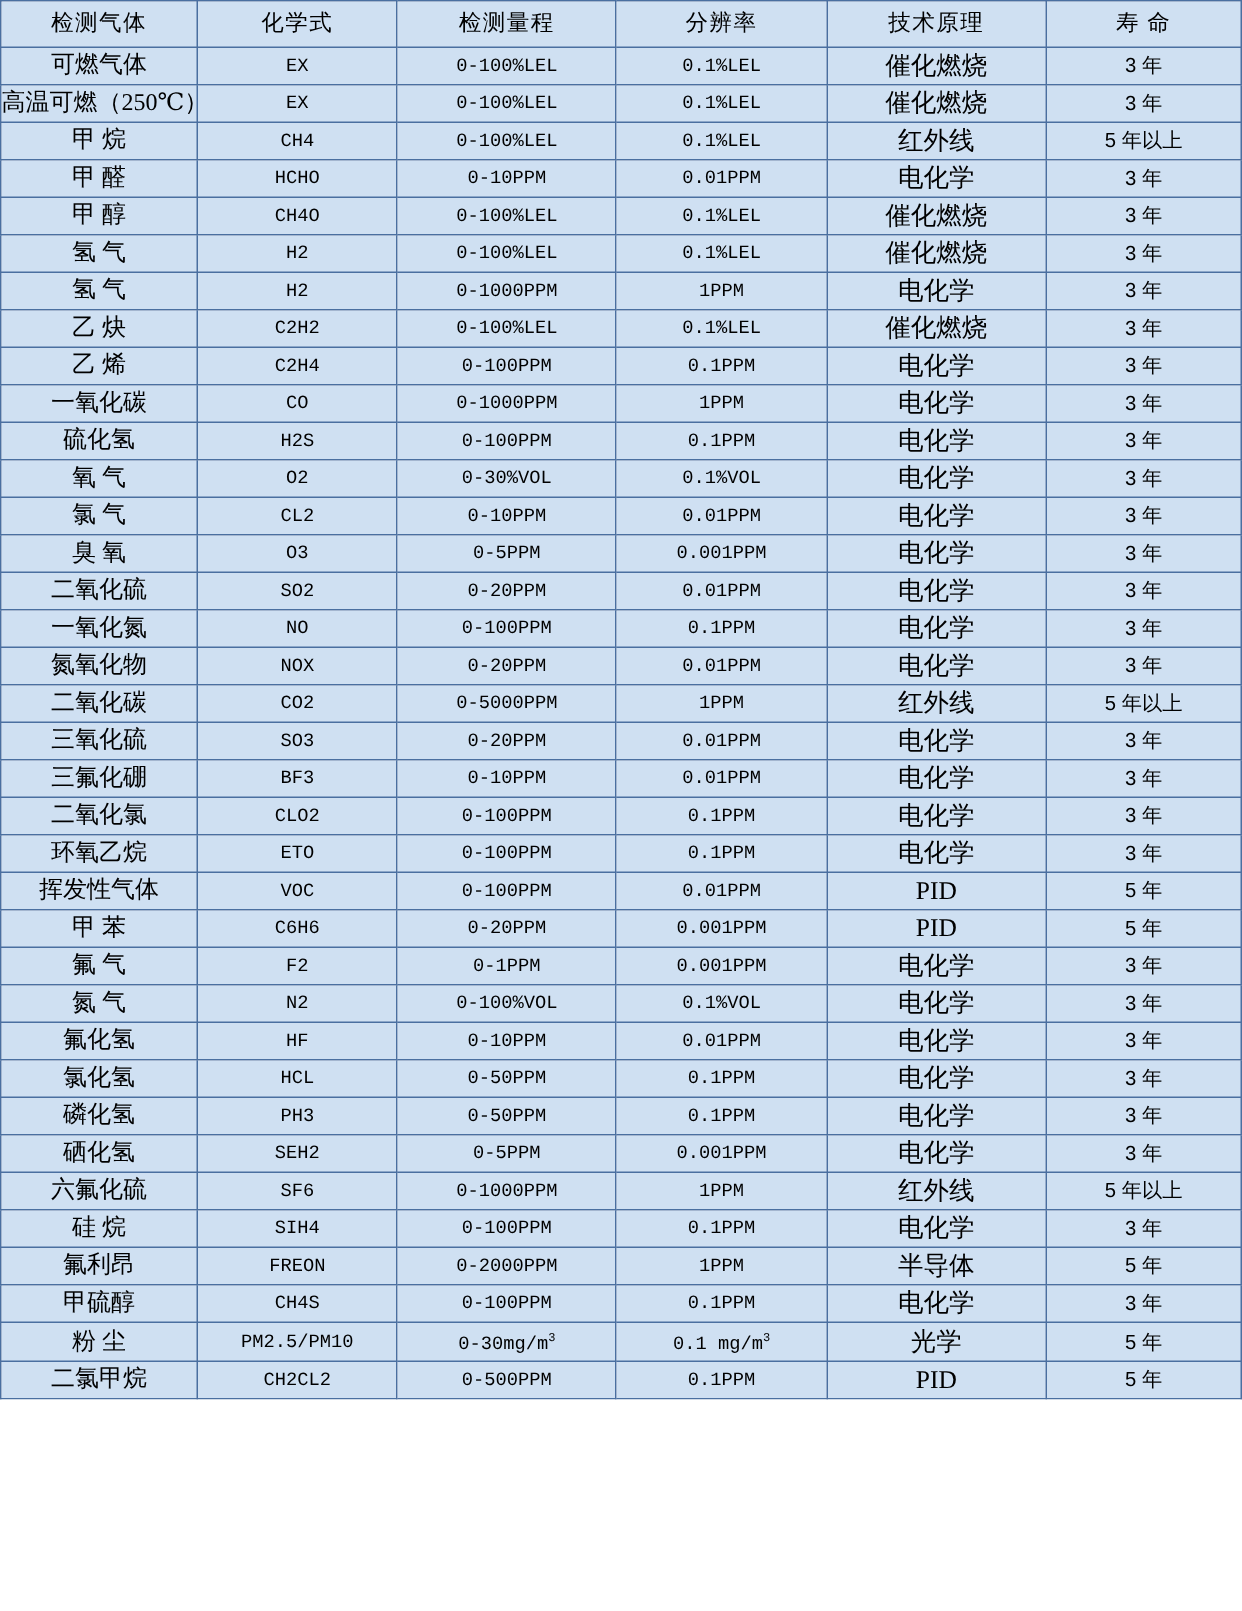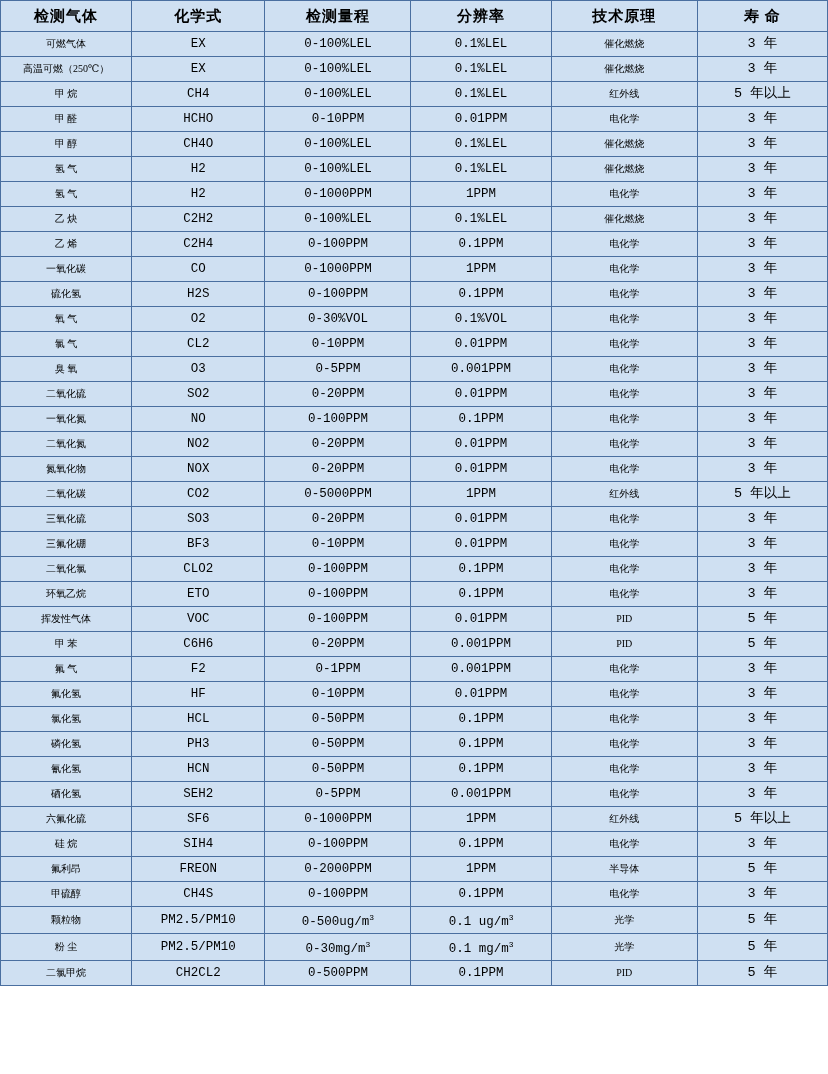--- a/index.html
+++ b/index.html
@@ -27,35 +27,35 @@
     height: 24px;
     line-height: 22px;
     font-weight: normal;
     overflow: hidden;
     white-space: nowrap;
   }
   table.gas-table thead th {
     height: 30px;
     line-height: 28px;
     font-size: 15px;
-    font-weight: bold;
+    font-weight: normal;
     letter-spacing: 1px;
   }
   td.c-name {
-    font-size: 10px;
+    font-size: 16px;
   }
   td.c-formula, td.c-range, td.c-res, td.c-life {
     font-family: "Liberation Mono", "DejaVu Sans Mono", monospace;
     font-size: 12.5px;
   }
   td.c-tech {
-    font-size: 10px;
+    font-size: 17px;
   }
   td.c-life {
-    font-family: Liberation Mono, monospace;
+    font-family: Liberation Sans, sans-serif;
     font-size: 13.5px;
   }
   col.w1 { width: 131px; }
   col.w2 { width: 133px; }
   col.w3 { width: 146px; }
   col.w4 { width: 140px; }
   col.w5 { width: 146px; }
   col.w6 { width: 130px; }
   sup { font-size: 8px; vertical-align: super; }
 </style>
@@ -204,28 +204,20 @@
       </tr>
       <tr>
         <td class="c-name">一氧化氮</td>
         <td class="c-formula">NO</td>
         <td class="c-range">0-100PPM</td>
         <td class="c-res">0.1PPM</td>
         <td class="c-tech">电化学</td>
         <td class="c-life">3 年</td>
       </tr>
       <tr>
-        <td class="c-name">二氧化氮</td>
-        <td class="c-formula">NO2</td>
-        <td class="c-range">0-20PPM</td>
-        <td class="c-res">0.01PPM</td>
-        <td class="c-tech">电化学</td>
-        <td class="c-life">3 年</td>
-      </tr>
-      <tr>
         <td class="c-name">氮氧化物</td>
         <td class="c-formula">NOX</td>
         <td class="c-range">0-20PPM</td>
         <td class="c-res">0.01PPM</td>
         <td class="c-tech">电化学</td>
         <td class="c-life">3 年</td>
       </tr>
       <tr>
         <td class="c-name">二氧化碳</td>
         <td class="c-formula">CO2</td>
@@ -284,46 +276,46 @@
       </tr>
       <tr>
         <td class="c-name">氟 气</td>
         <td class="c-formula">F2</td>
         <td class="c-range">0-1PPM</td>
         <td class="c-res">0.001PPM</td>
         <td class="c-tech">电化学</td>
         <td class="c-life">3 年</td>
       </tr>
       <tr>
+        <td class="c-name">氮 气</td>
+        <td class="c-formula">N2</td>
+        <td class="c-range">0-100%VOL</td>
+        <td class="c-res">0.1%VOL</td>
+        <td class="c-tech">电化学</td>
+        <td class="c-life">3 年</td>
+      </tr>
+      <tr>
         <td class="c-name">氟化氢</td>
         <td class="c-formula">HF</td>
         <td class="c-range">0-10PPM</td>
         <td class="c-res">0.01PPM</td>
         <td class="c-tech">电化学</td>
         <td class="c-life">3 年</td>
       </tr>
       <tr>
         <td class="c-name">氯化氢</td>
         <td class="c-formula">HCL</td>
         <td class="c-range">0-50PPM</td>
         <td class="c-res">0.1PPM</td>
         <td class="c-tech">电化学</td>
         <td class="c-life">3 年</td>
       </tr>
       <tr>
         <td class="c-name">磷化氢</td>
         <td class="c-formula">PH3</td>
-        <td class="c-range">0-50PPM</td>
-        <td class="c-res">0.1PPM</td>
-        <td class="c-tech">电化学</td>
-        <td class="c-life">3 年</td>
-      </tr>
-      <tr>
-        <td class="c-name">氰化氢</td>
-        <td class="c-formula">HCN</td>
         <td class="c-range">0-50PPM</td>
         <td class="c-res">0.1PPM</td>
         <td class="c-tech">电化学</td>
         <td class="c-life">3 年</td>
       </tr>
       <tr>
         <td class="c-name">硒化氢</td>
         <td class="c-formula">SEH2</td>
         <td class="c-range">0-5PPM</td>
         <td class="c-res">0.001PPM</td>
@@ -354,28 +346,20 @@
         <td class="c-tech">半导体</td>
         <td class="c-life">5 年</td>
       </tr>
       <tr>
         <td class="c-name">甲硫醇</td>
         <td class="c-formula">CH4S</td>
         <td class="c-range">0-100PPM</td>
         <td class="c-res">0.1PPM</td>
         <td class="c-tech">电化学</td>
         <td class="c-life">3 年</td>
-      </tr>
-      <tr>
-        <td class="c-name">颗粒物</td>
-        <td class="c-formula">PM2.5/PM10</td>
-        <td class="c-range">0-500ug/m<sup>3</sup></td>
-        <td class="c-res">0.1 ug/m<sup>3</sup></td>
-        <td class="c-tech">光学</td>
-        <td class="c-life">5 年</td>
       </tr>
       <tr>
         <td class="c-name">粉 尘</td>
         <td class="c-formula">PM2.5/PM10</td>
         <td class="c-range">0-30mg/m<sup>3</sup></td>
         <td class="c-res">0.1 mg/m<sup>3</sup></td>
         <td class="c-tech">光学</td>
         <td class="c-life">5 年</td>
       </tr>
       <tr>

